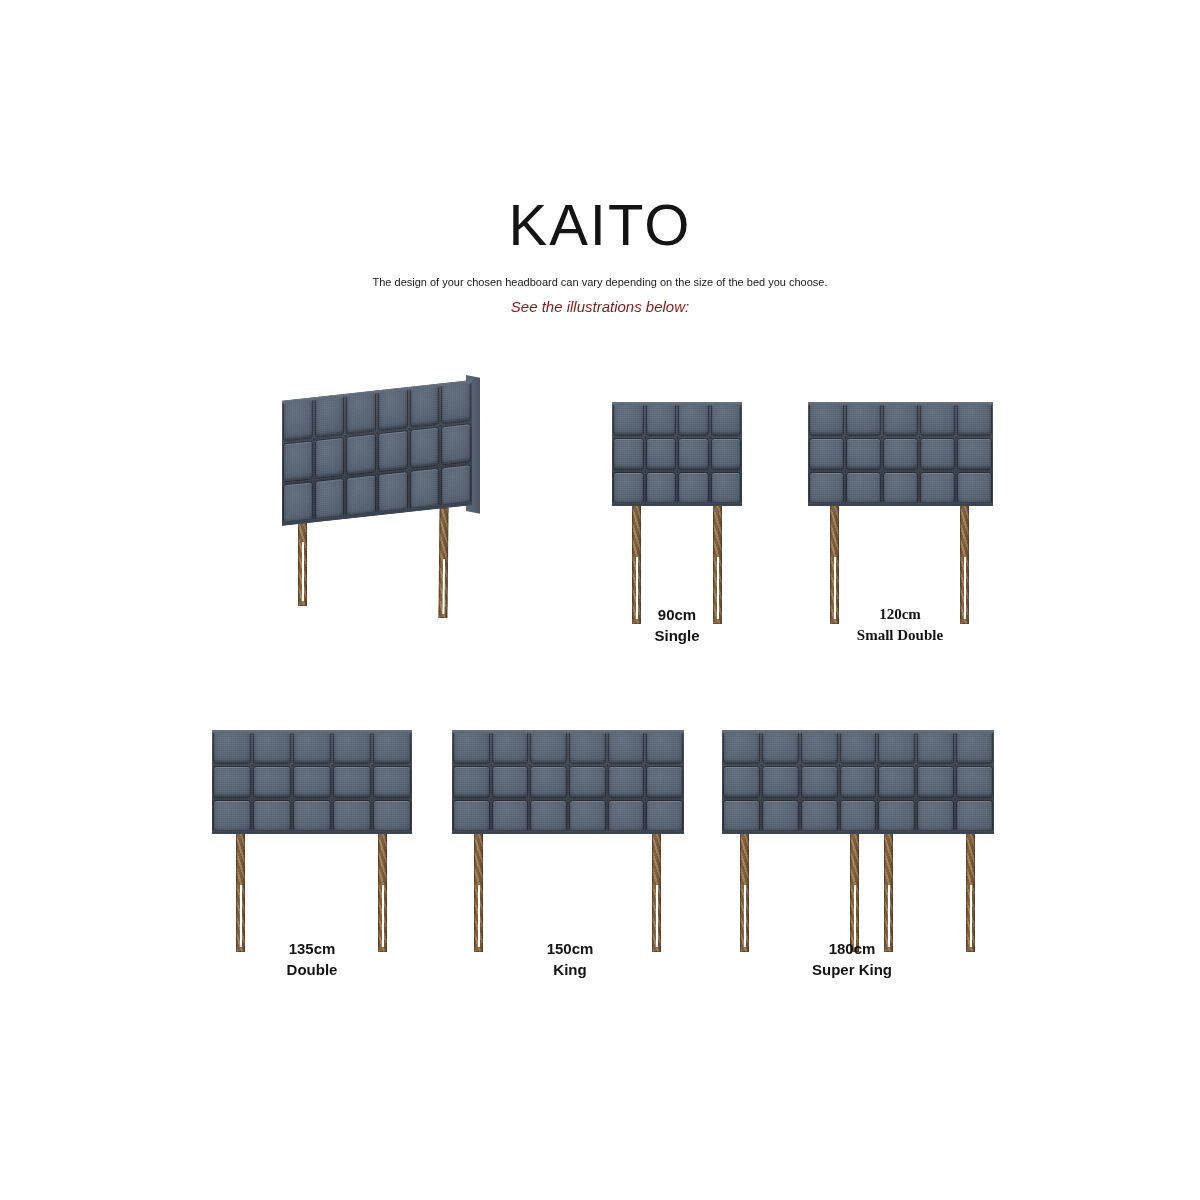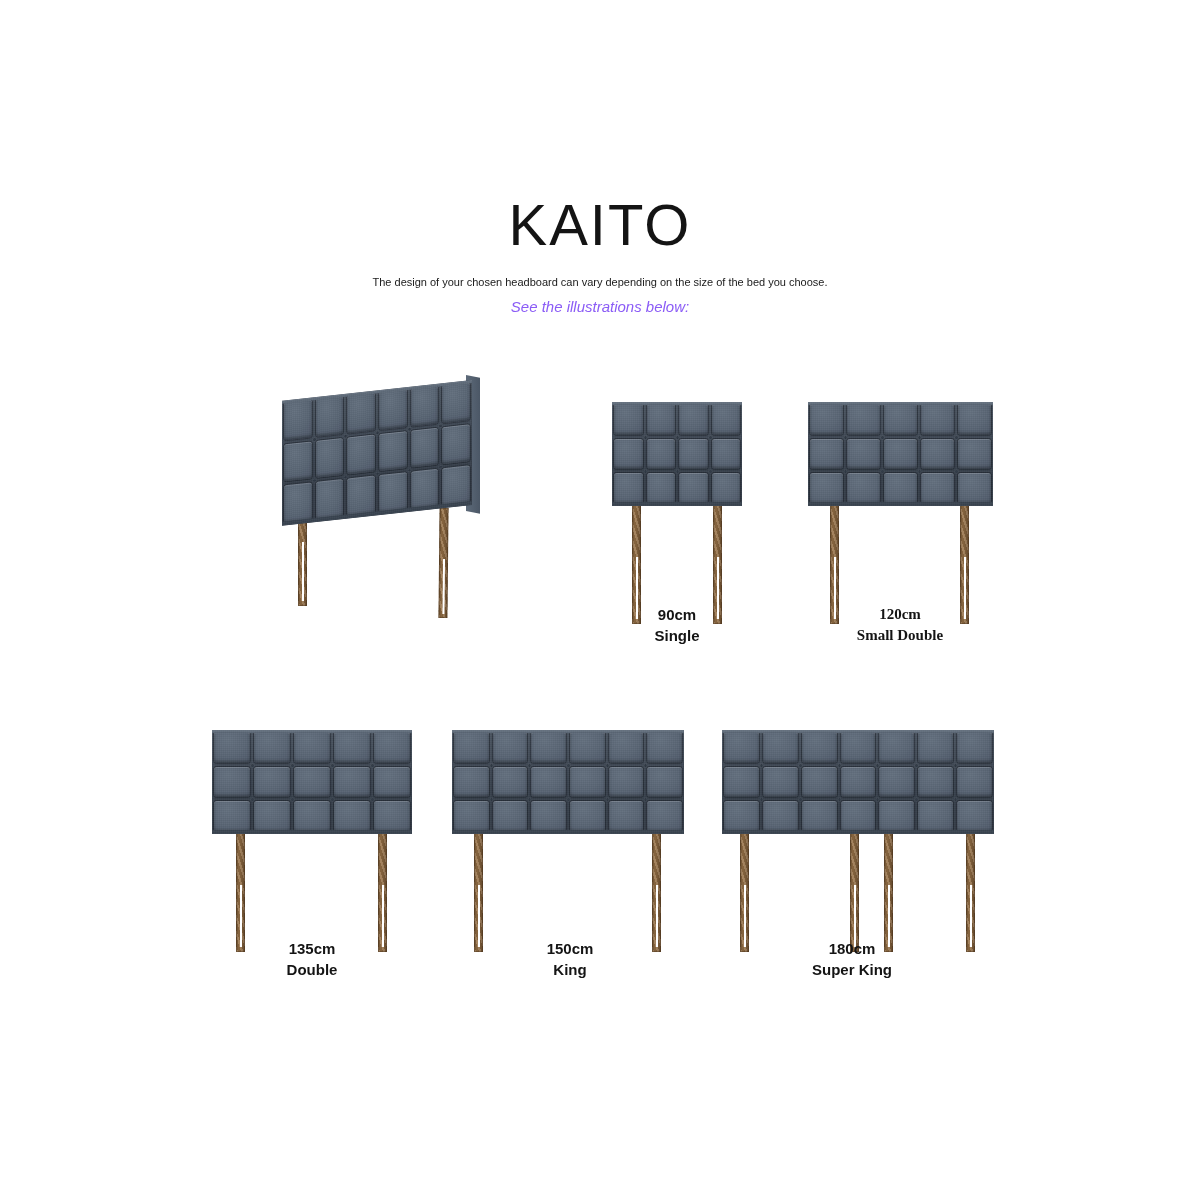--- a/index.html
+++ b/index.html
@@ -20,21 +20,21 @@
     line-height:1;color:#141414;margin:0;
   }
   .brand-sub{
     font-size:14.5px;letter-spacing:0.9px;font-weight:600;
     margin-top:13px;color:#141414;
   }
   .intro-line{
     font-size:11px;margin-top:22px;color:#1a1a1a;line-height:1.25;
   }
   .intro-italic{
-    font-size:15px;font-style:italic;margin-top:8px;color:#8b5cf6;
+    font-size:15px;font-style:italic;margin-top:8px;color:#7f1d1d;
   }
 
   
   .fig{position:absolute;}
 
   
   .board{
     position:absolute;left:0;top:0;width:100%;height:100%;
     background:#3e4855;
     box-sizing:border-box;

